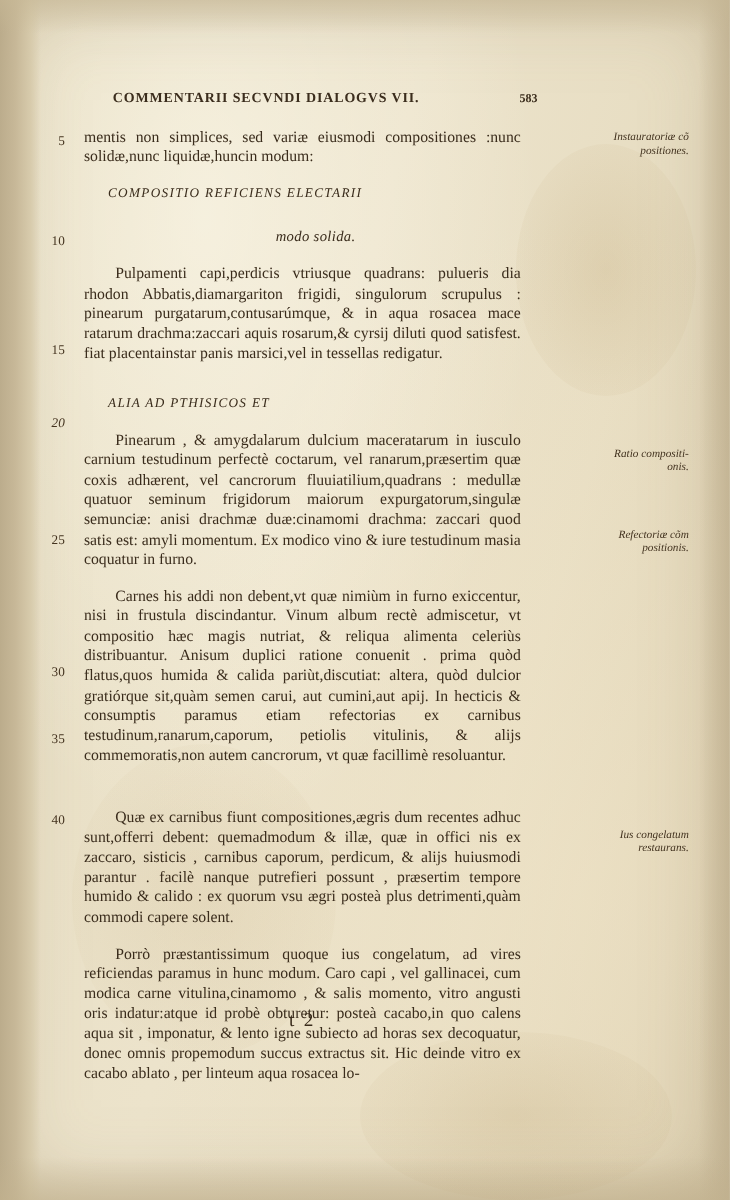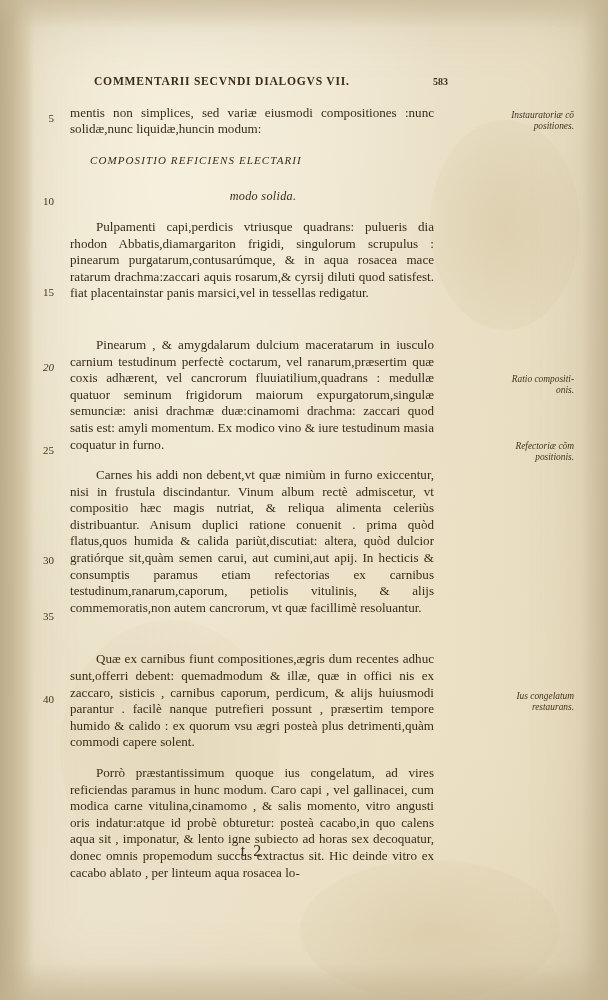--- a/index.html
+++ b/index.html
@@ -187,25 +187,25 @@
   <div id="edge-bottom"></div>
 
   <div class="stain" style="left:430px;top:120px;width:150px;height:210px;background:radial-gradient(ellipse,rgba(196,172,126,0.30),rgba(196,172,126,0));"></div>
   <div class="stain" style="left:60px;top:620px;width:220px;height:260px;background:radial-gradient(ellipse,rgba(200,178,134,0.22),rgba(200,178,134,0));"></div>
   <div class="stain" style="left:300px;top:860px;width:260px;height:140px;background:radial-gradient(ellipse,rgba(190,166,120,0.25),rgba(190,166,120,0));"></div>
 
   <div id="linenums">
     <span style="top:38px;">5</span>
     <span style="top:121px;">10</span>
     <span style="top:212px;">15</span>
-    <span style="top:287px;font-style:italic;">20</span>
+    <span style="top:273px;font-style:italic;">20</span>
     <span style="top:370px;">25</span>
     <span style="top:480px;">30</span>
     <span style="top:536px;">35</span>
-    <span style="top:619px;">40</span>
+    <span style="top:604px;">40</span>
   </div>
 
   <div id="margin-notes">
     <div class="note" style="top:36px;white-space:pre-line;">Instauratoriæ cõ
 positiones.</div>
     <div class="note" style="top:300px;white-space:pre-line;">Ratio compositi-
 onis.</div>
     <div class="note" style="top:367px;white-space:pre-line;">Refectoriæ cõm
 positionis.</div>
     <div class="note" style="top:617px;white-space:pre-line;">Ius congelatum
@@ -220,20 +220,21 @@
     </div>
 
     <p class="body">mentis non simplices, sed variæ eiusmodi compositiones :nunc solidæ,nunc liquidæ,huncin modum:</p>
 
     <h2 class="heading left">COMPOSITIO REFICIENS ELECTARII</h2>
     <div class="subhead shift">modo solida.</div>
 
     <p class="body indent">Pulpamenti capi,perdicis vtriusque quadrans: pulueris dia rhodon Abbatis,diamargariton frigidi, singulorum scrupulus : pinearum purgatarum,contusarúmque, &amp; in aqua rosacea mace ratarum drachma:zaccari aquis rosarum,&amp; cyrsij diluti quod satisfest. fiat placentainstar panis marsici,vel in tessellas redigatur.</p>
 
     <div class="gap"></div>
+    <h2 class="heading left">ALIA AD PTHISICOS ET</h2>
 
     <p class="body indent">Pinearum , &amp; amygdalarum dulcium maceratarum in iusculo carnium testudinum perfectè coctarum, vel ranarum,præsertim quæ coxis adhærent, vel cancrorum fluuiatilium,quadrans : medullæ quatuor seminum frigidorum maiorum expurgatorum,singulæ semunciæ: anisi drachmæ duæ:cinamomi drachma: zaccari quod satis est: amyli momentum. Ex modico vino &amp; iure testudinum masia coquatur in furno.</p>
     <p class="body indent">Carnes his addi non debent,vt quæ nimiùm in furno exiccentur, nisi in frustula discindantur. Vinum album rectè admiscetur, vt compositio hæc magis nutriat, &amp; reliqua alimenta celeriùs distribuantur. Anisum duplici ratione conuenit . prima quòd flatus,quos humida &amp; calida pariùt,discutiat: altera, quòd dulcior gratiórque sit,quàm semen carui, aut cumini,aut apij. In hecticis &amp; consumptis paramus etiam refectorias ex carnibus testudinum,ranarum,caporum, petiolis vitulinis, &amp; alijs commemoratis,non autem cancrorum, vt quæ facillimè resoluantur.</p>
 
     <div class="gap"></div>
 
     <p class="body indent">Quæ ex carnibus fiunt compositiones,ægris dum recentes adhuc sunt,offerri debent: quemadmodum &amp; illæ, quæ in offici nis ex zaccaro, sisticis , carnibus caporum, perdicum, &amp; alijs huiusmodi parantur . facilè nanque putrefieri possunt , præsertim tempore humido &amp; calido : ex quorum vsu ægri posteà plus detrimenti,quàm commodi capere solent.</p>
     <p class="body indent">Porrò præstantissimum quoque ius congelatum, ad vires reficiendas paramus in hunc modum. Caro capi , vel gallinacei, cum modica carne vitulina,cinamomo , &amp; salis momento, vitro angusti oris indatur:atque id probè obturetur: posteà cacabo,in quo calens aqua sit , imponatur, &amp; lento igne subiecto ad horas sex decoquatur, donec omnis propemodum succus extractus sit. Hic deinde vitro ex cacabo ablato , per linteum aqua rosacea lo-</p>
   </div>
 

